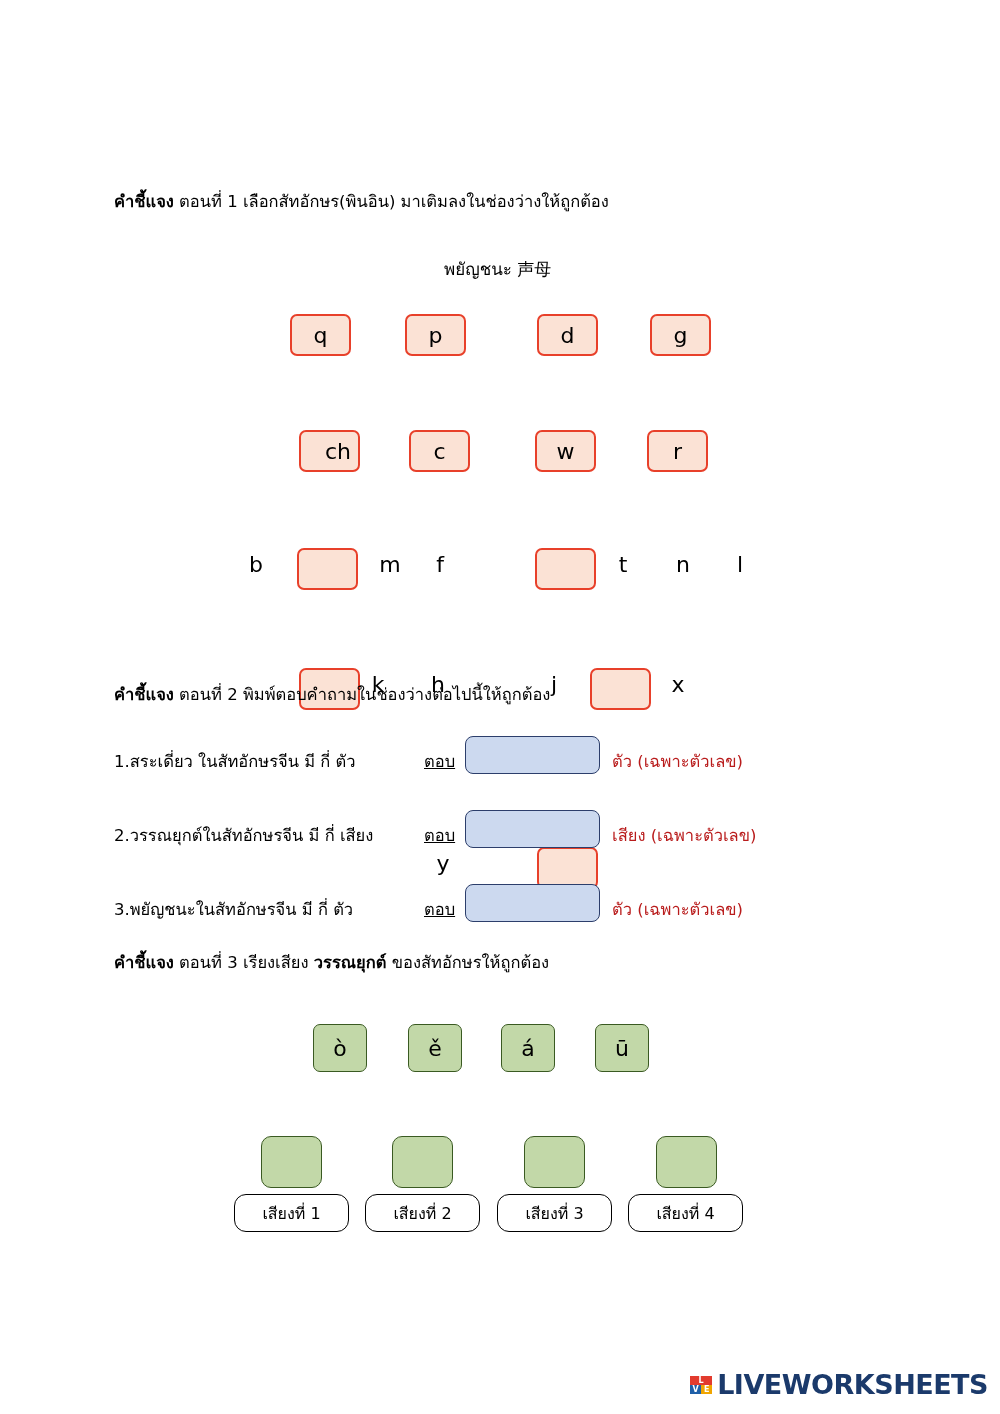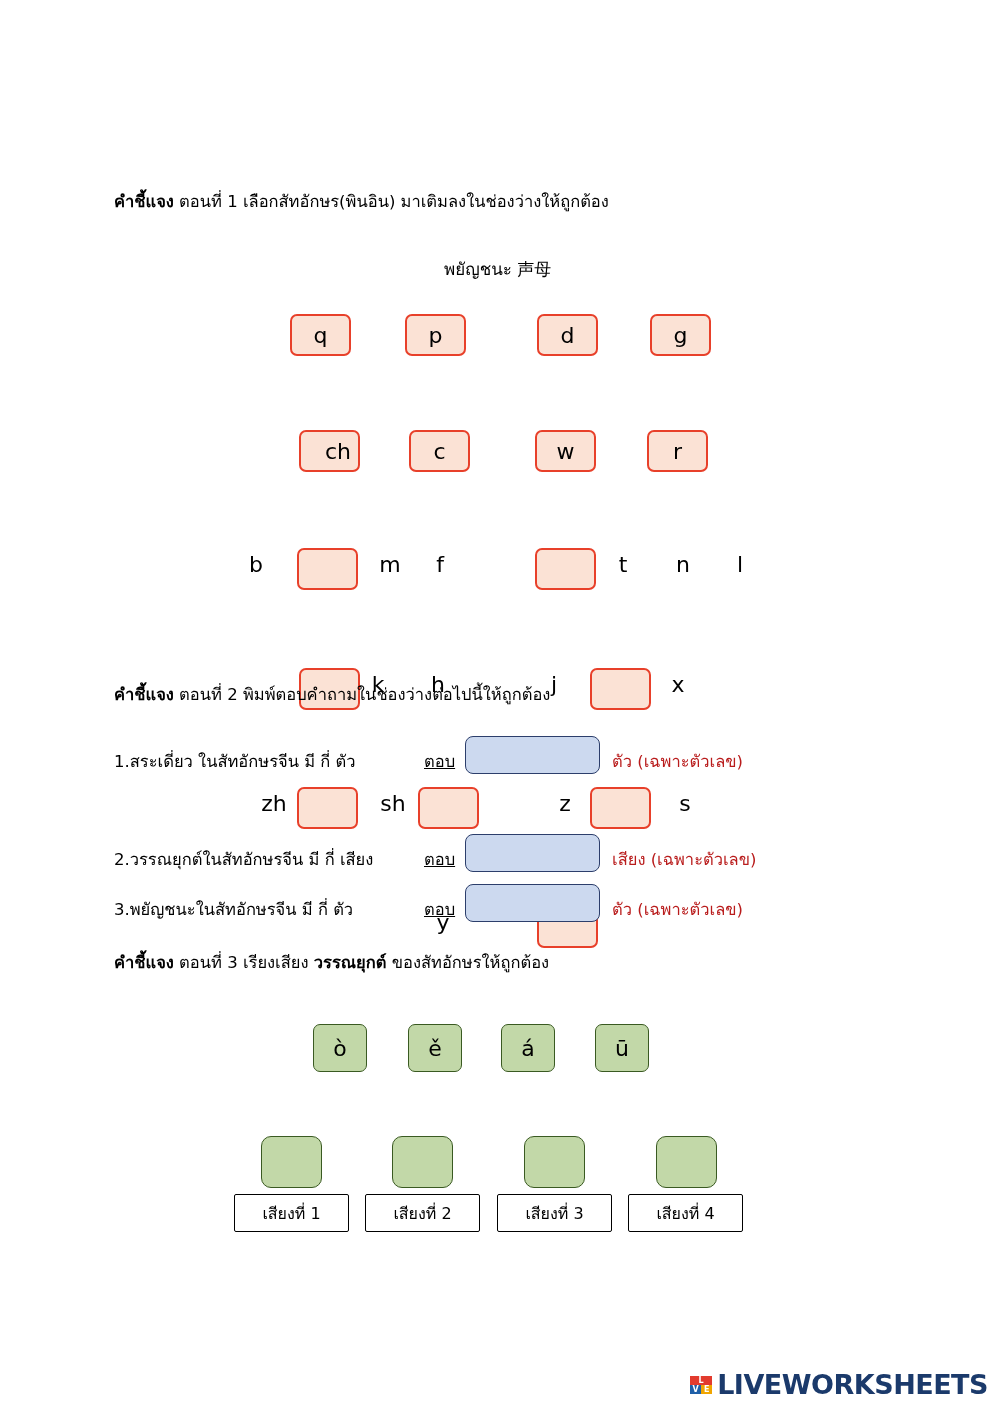--- a/index.html
+++ b/index.html
@@ -115,21 +115,21 @@
     position: absolute;
     width: 61px; height: 52px;
     background: #c2d8a8;
     border: 1.5px solid #3a5a22;
     border-radius: 10px;
   }
   .tone-label {
     position: absolute;
     width: 115px; height: 38px;
     border: 1.5px solid #000;
-    border-radius: 2px;
+    border-radius: 12px;
     background: #fff;
     display: flex;
     align-items: center;
     justify-content: center;
     font-size: 16px;
     color: #000;
   }
 
   
   .footer {
@@ -204,49 +204,40 @@
 
     <div class="grid-row" style="top:0px;">
       <div class="blank" style="left:299px; top:191px;"></div>
       <div class="cell" style="left:367px; top:192px; width:22px; height:30px;">k</div>
       <div class="cell" style="left:427px; top:192px; width:22px; height:30px;">h</div>
       <div class="cell" style="left:545px; top:192px; width:18px; height:30px;">j</div>
       <div class="blank" style="left:590px; top:191px;"></div>
       <div class="cell" style="left:667px; top:192px; width:22px; height:30px;">x</div>
     </div>
 
-    <div class="grid-row" style="top:0px;">
-      <div class="cell" style="left:256px; top:252px; width:36px; height:30px;">zh</div>
-      <div class="blank" style="left:297px; top:251px;"></div>
-      <div class="cell" style="left:375px; top:252px; width:36px; height:30px;">sh</div>
-      <div class="blank" style="left:418px; top:251px;"></div>
-      <div class="cell" style="left:555px; top:252px; width:20px; height:30px;">z</div>
-      <div class="blank" style="left:590px; top:251px;"></div>
-      <div class="cell" style="left:675px; top:252px; width:20px; height:30px;">s</div>
-    </div>
 
     <div class="grid-row" style="top:0px;">
       <div class="cell" style="left:432px; top:312px; width:22px; height:30px;">y</div>
       <div class="blank" style="left:537px; top:311px;"></div>
     </div>
 
   </div>
 
   <div class="instr" style="left:114px; top:681px;">
     <b>คำชี้แจง</b><span> ตอนที่ 2 พิมพ์ตอบคำถามในช่องว่างต่อไปนี้ให้ถูกต้อง</span>
   </div>
 
   <div class="q-row" style="left:0; top:736px; width:1000px;">
     <div class="q-text" style="left:114px;">1.สระเดี่ยว ในสัทอักษรจีน มี กี่ ตัว</div>
     <div class="q-ans-label" style="left:424px;">ตอบ</div>
     <input class="q-input" style="left: 465px;" value="" placeholder="">
     <div class="q-suffix" style="left:612px;">ตัว   (เฉพาะตัวเลข)</div>
   </div>
 
-  <div class="q-row" style="left:0; top:834px; width:792px;">
+  <div class="q-row" style="left:0; top:810px; width:792px;">
     <div class="q-text" style="left:114px;">2.วรรณยุกต์ในสัทอักษรจีน มี กี่ เสียง</div>
     <div class="q-ans-label" style="left:424px;">ตอบ</div>
     <input class="q-input" style="left: 465px;" value="" placeholder="">
     <div class="q-suffix" style="left:612px;">เสียง (เฉพาะตัวเลข)</div>
   </div>
 
   <div class="q-row" style="left:0; top:884px; width:1000px;">
     <div class="q-text" style="left:114px;">3.พยัญชนะในสัทอักษรจีน มี กี่ ตัว</div>
     <div class="q-ans-label" style="left:424px;">ตอบ</div>
     <input class="q-input" style="left: 465px;" value="" placeholder="">

